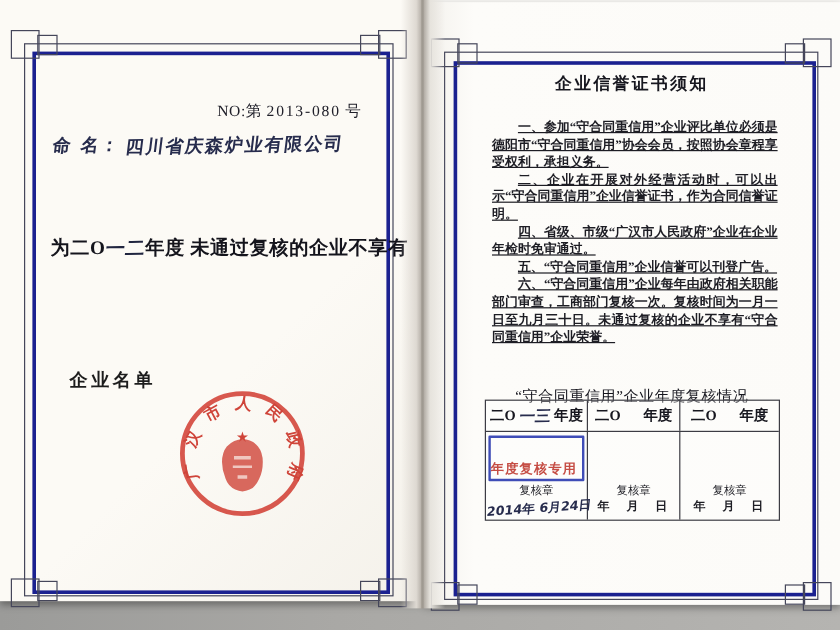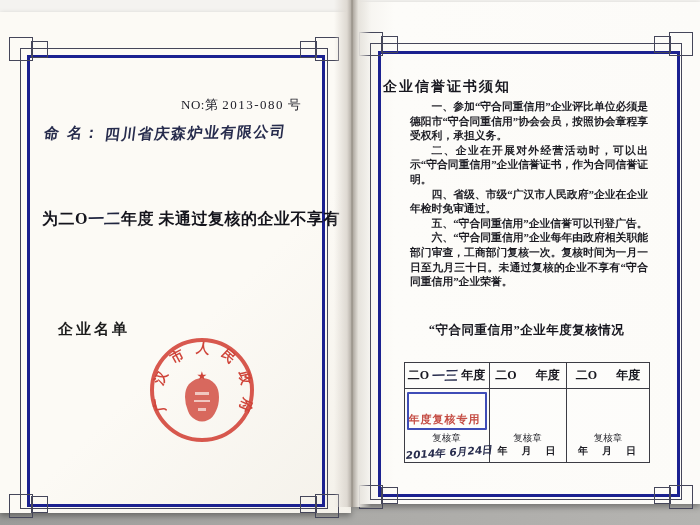--- a/index.html
+++ b/index.html
@@ -5,21 +5,21 @@
   html,body{margin:0;padding:0;background:#888;}
   .photo{
     position:relative;width:700px;height:525px;overflow:hidden;
     background:#f4f3f0;
     font-family:"Liberation Serif", serif;
     color:#1c1c1c;
   }
   .bg-bottom{position:absolute;left:0;top:499px;width:700px;height:26px;
     background:linear-gradient(90deg,#9b9b99,#a9a8a5 40%,#b5b4b1);}
   .page{position:absolute;box-shadow:0 3px 6px rgba(0,0,0,.35);}
-  .page-left{left:0;top:12px;width:351px;height:501px;
+  .page-left{left:0;top:0;width:351px;height:501px;
     background:linear-gradient(135deg,#fcfaf5 60%,#f4f1ea);}
   .page-right{left:353px;top:2px;width:347px;height:502px;
     background:linear-gradient(90deg,#f3f1ec,#fdfcf9 12%,#fcfbf8);}
   .fold{position:absolute;left:334px;top:0;width:37px;height:507px;
     background:linear-gradient(90deg,rgba(240,238,233,0) 0%,#ded9d2 35%,#aaa49c 50%,#e6e3dd 66%,rgba(250,249,246,0) 100%);}
   .crease{position:absolute;left:351px;top:0;width:2px;height:507px;background:#948e85;opacity:.55;}
 
   
   .frame{position:absolute;}
   .thin{border:1.5px solid #45465a;}
@@ -39,30 +39,30 @@
   .name-line .hand{font-size:15px;}
   .award{position:absolute;left:42px;top:197px;font-size:16px;font-weight:700;
     letter-spacing:.5px;white-space:nowrap;color:#14141c;}
   .award .hand{font-weight:700;color:#20253f;}
   .issue{position:absolute;left:58px;top:308px;font-size:15px;font-weight:700;letter-spacing:3px;}
   .seal-svg{position:absolute;left:145px;top:322px;width:114px;height:112px;opacity:.93;}
   .issue-date{position:absolute;left:147px;top:398px;font-size:15.5px;font-weight:700;
     letter-spacing:1.5px;color:#23232b;z-index:3;}
 
   
-  .r-title{position:absolute;left:30px;top:76px;width:287px;text-align:left;
+  .r-title{position:absolute;left:30px;top:59px;width:287px;text-align:center;
     font-size:14px;font-weight:700;letter-spacing:2px;color:#17171f;}
   .r-paras{position:absolute;left:57px;top:97px;width:238px;font-size:10.8px;
     line-height:14.6px;text-align:justify;color:#1d1d24;font-weight:600;}
-  .r-paras p{margin:0;text-indent:2em;}
+  .r-paras p{margin:0;text-indent:2em;text-decoration:underline;}
   .r-heading{position:absolute;left:32px;top:320px;width:283px;text-align:center;
-    font-size:12.5px;font-weight:700;letter-spacing:.5px;color:#15151d;}
-
-  .review-table{position:absolute;left:51px;top:360px;width:244px;height:99px;
-    border:1.3px solid #3c3c44;display:flex;flex-direction:column;background:rgba(255,255,255,.3);align-items:center;}
+    font-size:12.5px;font-weight:400;letter-spacing:.5px;color:#15151d;}
+
+  .review-table{position:absolute;left:51px;top:331px;width:244px;height:99px;
+    border:1.3px solid #3c3c44;display:flex;flex-direction:column;background:rgba(255,255,255,.3);}
   .rt-header{display:flex;height:25px;border-bottom:1px solid #3c3c44;}
   .rt-row{display:flex;flex:1;}
   .cell{border-right:1px solid #3c3c44;position:relative;}
   .cell:last-child{border-right:none;}
   .c1{width:84px;}.c2{width:76px;}.c3{width:83px;flex:1;}
   .rt-header .cell{display:flex;align-items:center;justify-content:center;
     font-size:12px;font-weight:700;gap:3px;color:#17171f;}
   .rt-header .gap{display:inline-block;width:13px;}
   .rt-header .hand{font-size:13px;}
   .stamp{margin:3px auto 0 auto;width:76px;height:34px;border:2px solid #2b3ab0;

